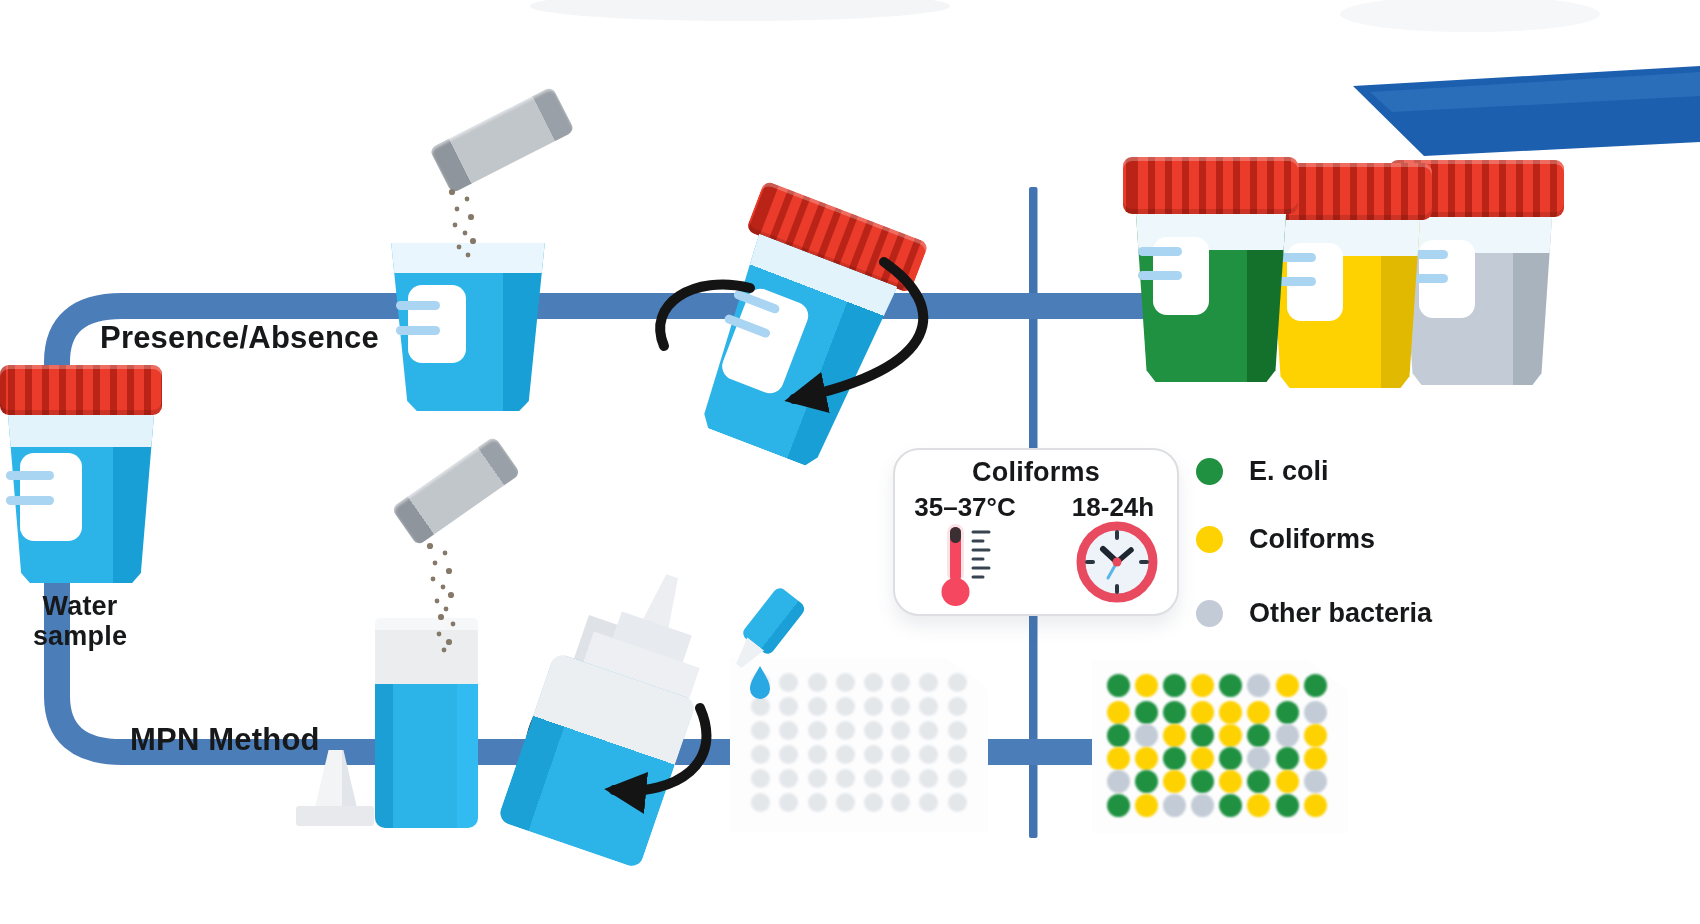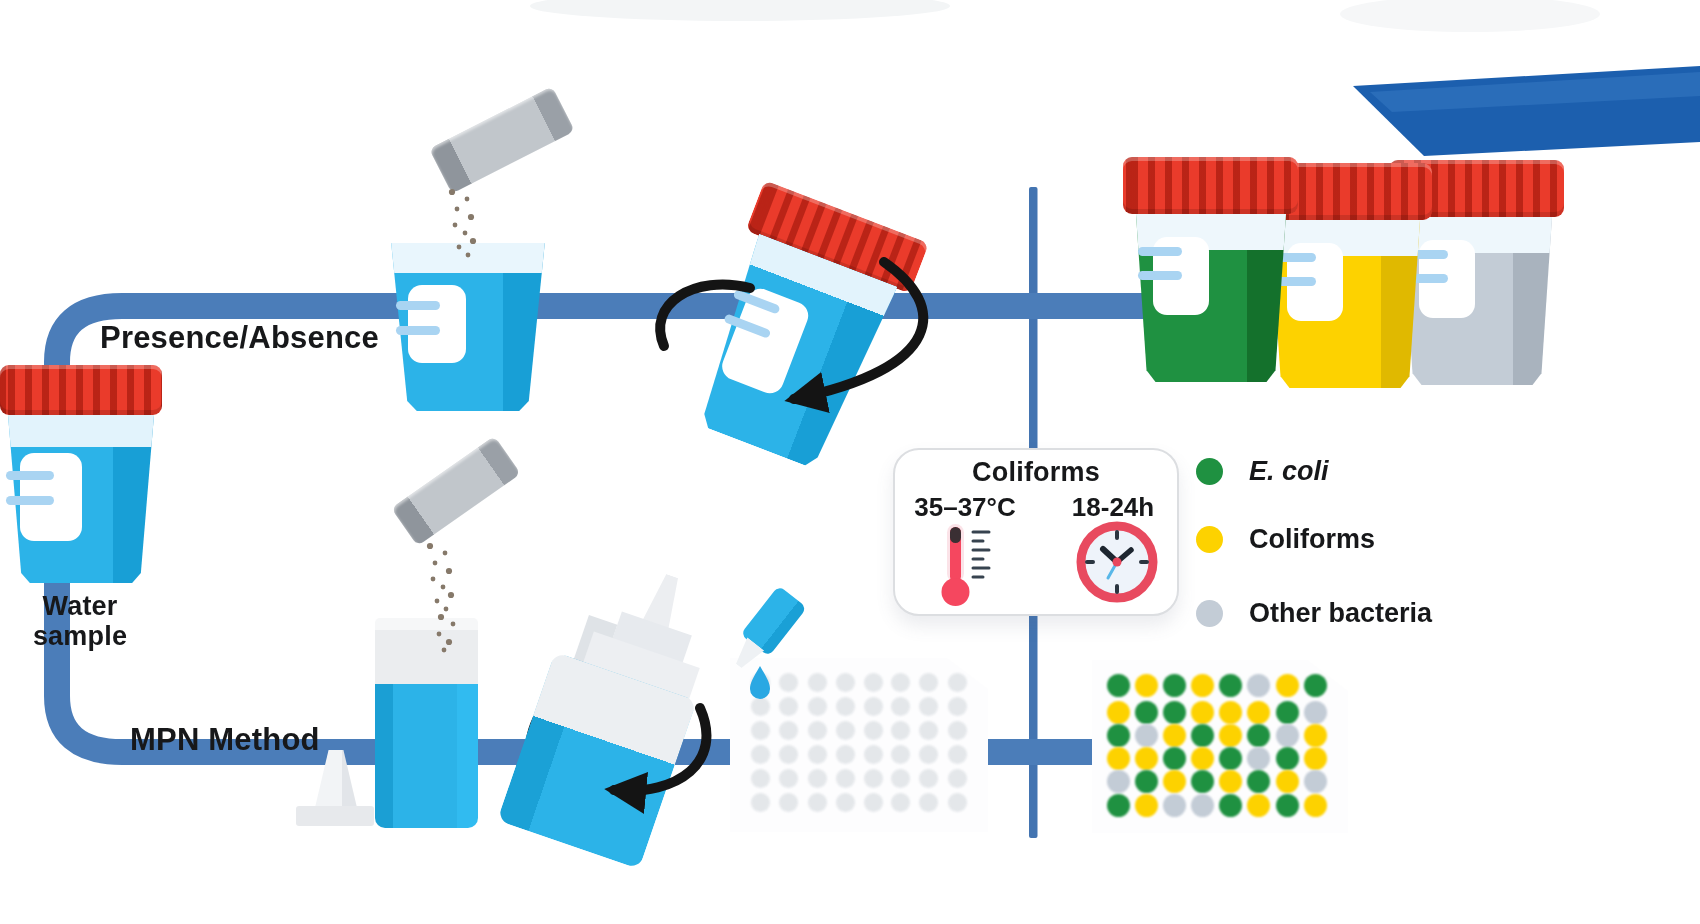--- a/index.html
+++ b/index.html
@@ -22,21 +22,21 @@
   .blue-body{background:linear-gradient(180deg,#e2f3fc 0 32px,rgba(0,0,0,0) 32px),
              linear-gradient(90deg,#2cb3e8 0 72%,#189fd6 72%);}
   .plate{position:absolute;background:#fdfdfe;clip-path:polygon(0 0,84% 0,100% 18%,100% 100%,0 100%);
          filter:drop-shadow(0 0 1.4px #c2c8cf);}
   .well{position:absolute;border-radius:50%;filter:blur(.9px);}
   .panel{position:absolute;background:#fff;border:2px solid #dcdee1;border-radius:26px;
          box-shadow:0 10px 18px rgba(90,100,120,.12);}
   .legend-row{position:absolute;display:flex;align-items:center;gap:26px;}
   .leg-dot{width:27px;height:27px;border-radius:50%;flex:0 0 auto;}
   .leg-label{font-size:27px;font-weight:700;color:#17181a;white-space:nowrap;}
-  .italic{font-style:italic;}
+  .italic{}
   .packet{position:absolute;border-radius:7px;
           background:linear-gradient(90deg,#8f959c 0 16%,#c1c6cb 16% 84%,#9aa0a7 84%);
           box-shadow:inset 0 2px 3px rgba(255,255,255,.55);}
 </style>
 </head>
 <body>
 
 <div class="stage">
 
   <svg class="layer under" viewBox="0 0 1700 924">

